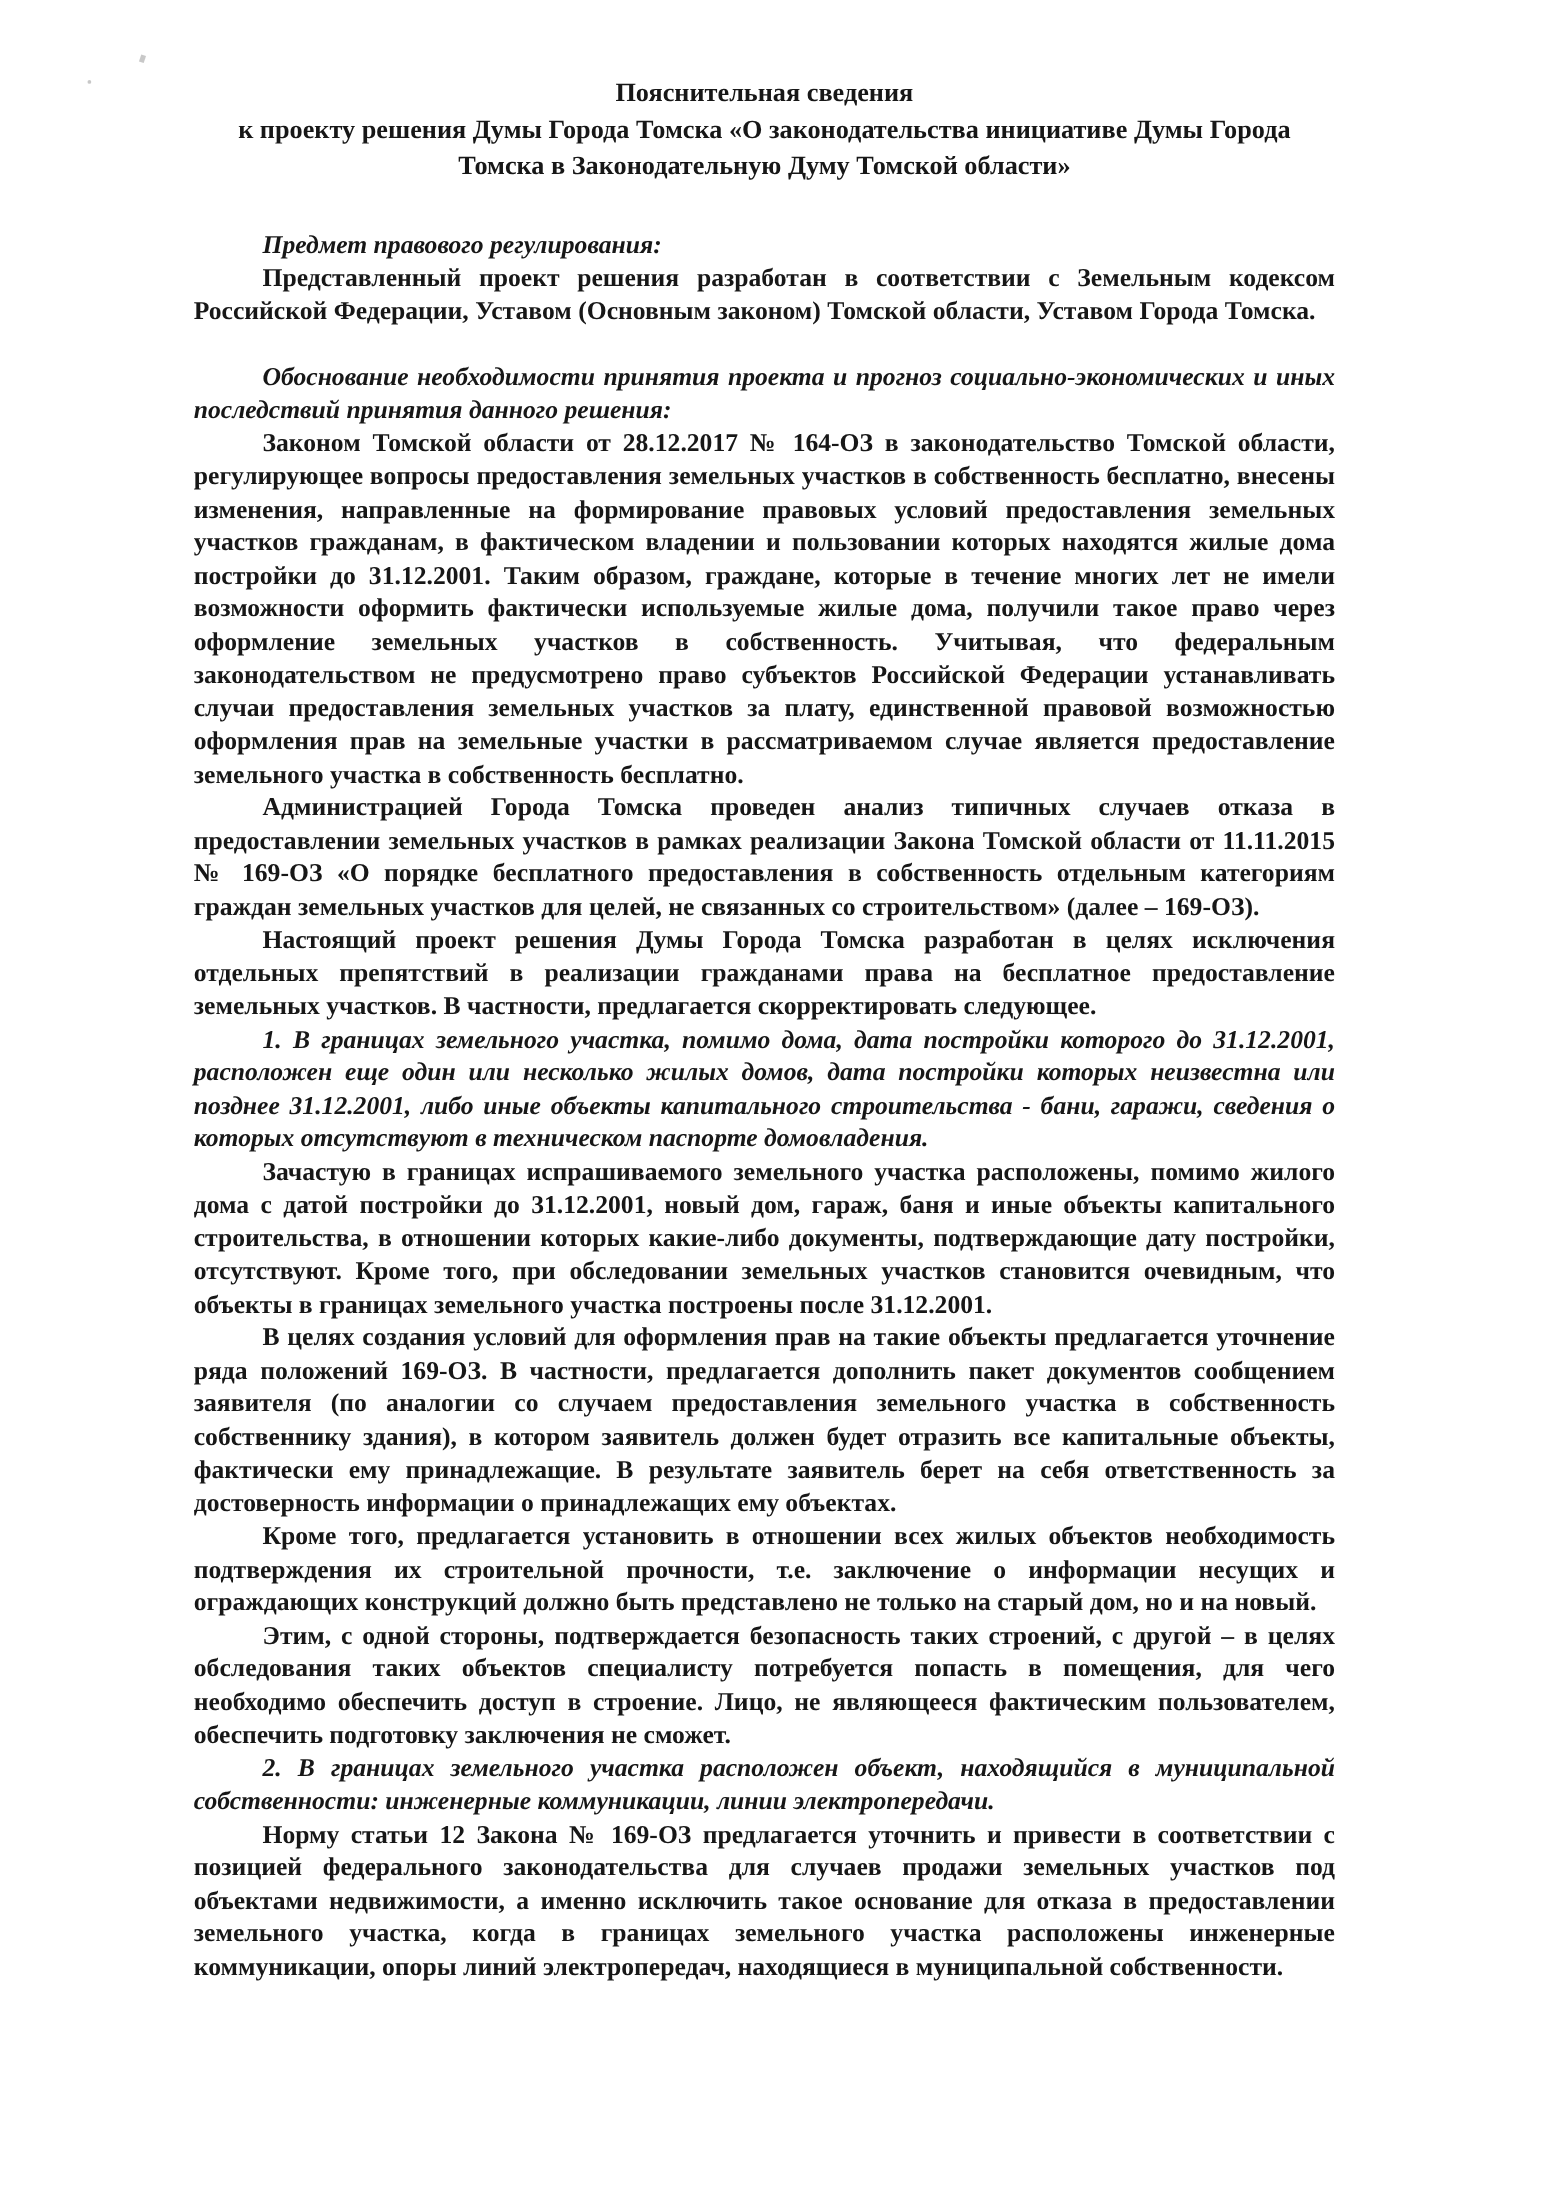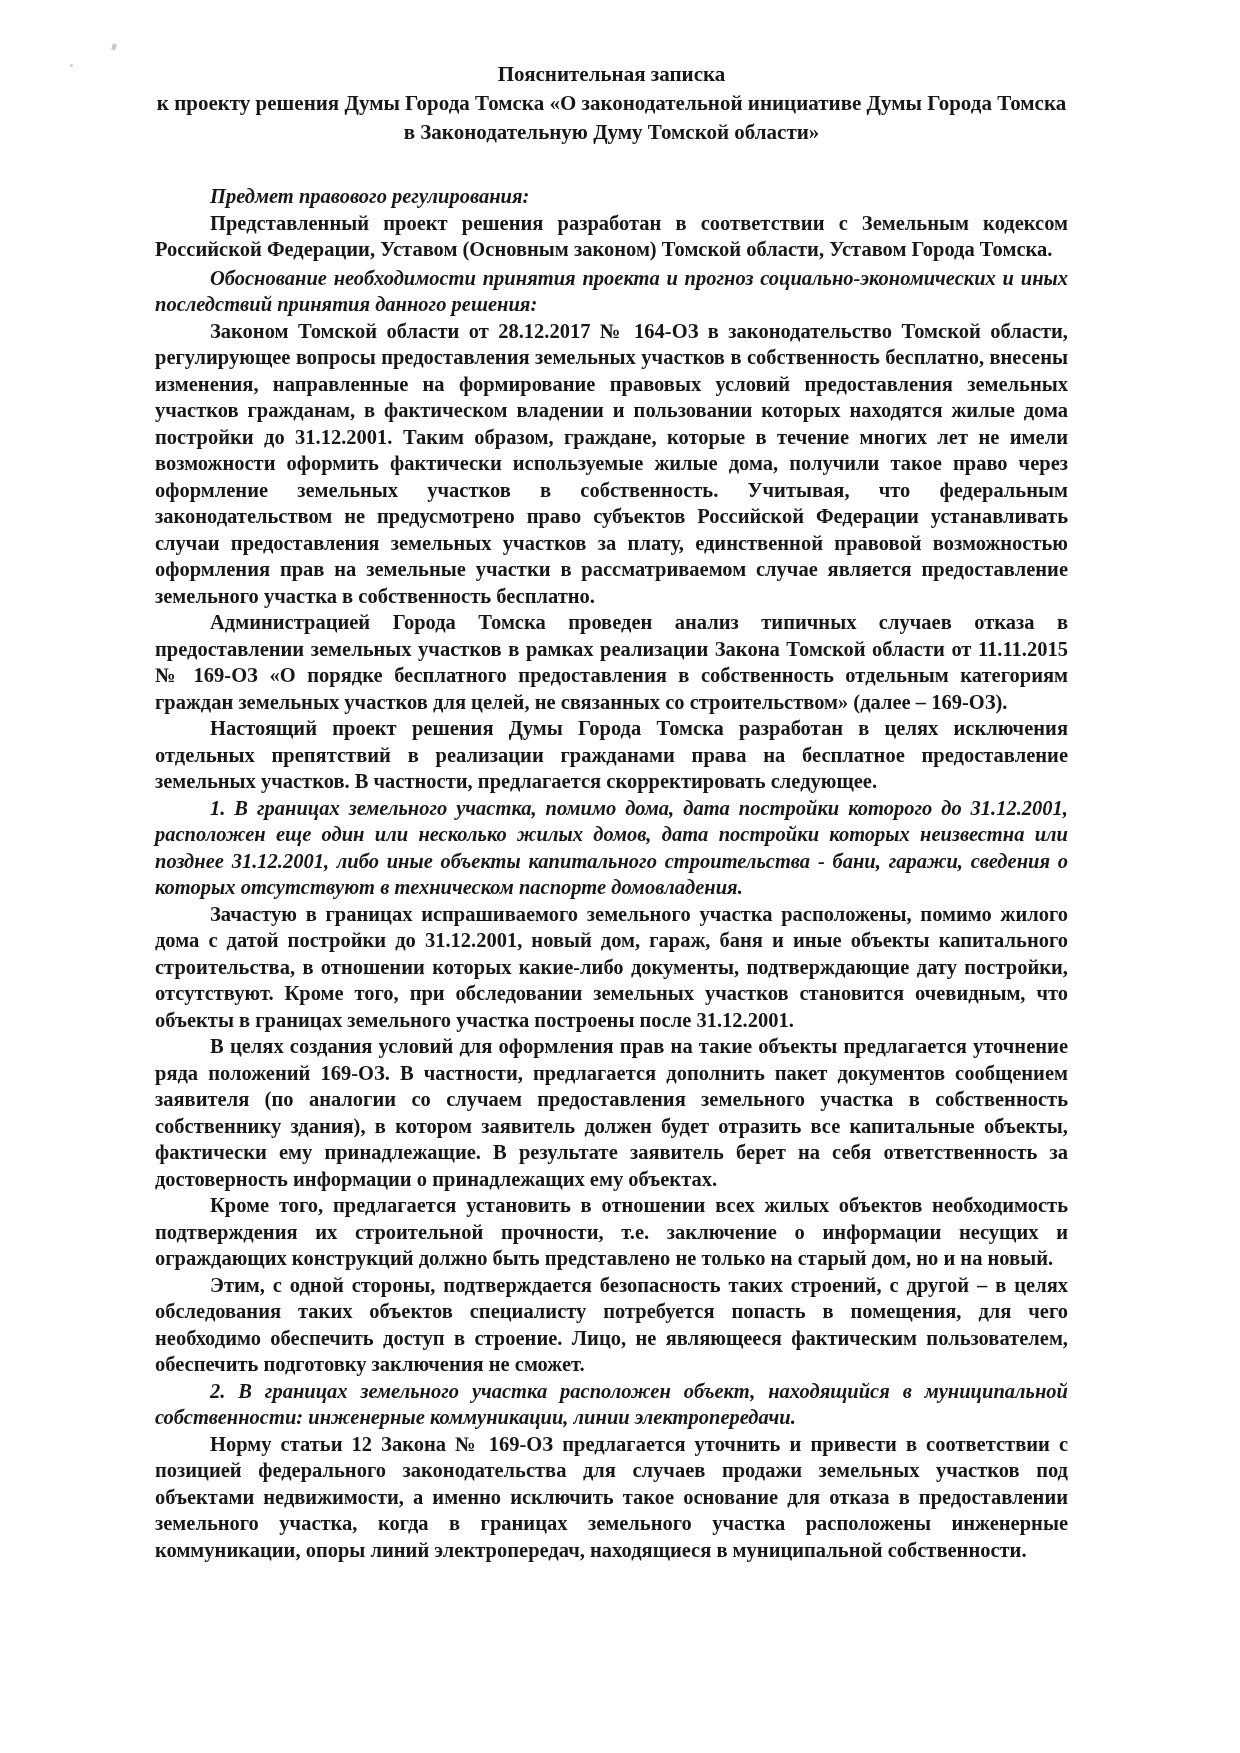--- a/index.html
+++ b/index.html
@@ -27,39 +27,39 @@
   }
   .para {
     font-size: 20.5px;
     line-height: 26.5px;
     text-align: justify;
     text-indent: 55px;
     hyphens: none;
     font-weight: bold;
   }
   .para.heading, .para.bold { font-weight: bold; font-style: italic; }
-  .para.gap-before { margin-top: 2px; }
+  .para.gap-before { margin-top: 26px; }
   .scan-artifact {
     position: absolute;
     background: #9a9a9a;
     opacity: 0.55;
   }
   .artifact-1 { left: 112px; top: 44px; width: 4px; height: 6px; transform: rotate(18deg); }
   .artifact-2 { left: 70px; top: 64px; width: 3px; height: 3px; border-radius: 50%; }
 </style>
 </head>
 <body>
 
 <div class="scan-artifact artifact-1"></div>
 <div class="scan-artifact artifact-2"></div>
 
 <div class="page">
   <div class="title-block">
-    <div class="title-line">Пояснительная записка</div>
-    <div class="title-line">к проекту решения Думы Города Томска «О законодательной инициативе Думы Города Томска в Законодательную Думу Томской области»</div>
+    <div class="title-line">Пояснительная сведения</div>
+    <div class="title-line">к проекту решения Думы Города Томска «О законодательства инициативе Думы Города Томска в Законодательную Думу Томской области»</div>
   </div>
   <div class="content">
       <p class="para heading">Предмет правового регулирования:</p>
       <p class="para normal">Представленный проект решения разработан в соответствии с Земельным кодексом Российской Федерации, Уставом (Основным законом) Томской области, Уставом Города Томска.</p>
       <p class="para heading gap-before">Обоснование необходимости принятия проекта и прогноз социально-экономических и иных последствий принятия данного решения:</p>
       <p class="para normal">Законом Томской области от 28.12.2017 № 164-ОЗ в законодательство Томской области, регулирующее вопросы предоставления земельных участков в собственность бесплатно, внесены изменения, направленные на формирование правовых условий предоставления земельных участков гражданам, в фактическом владении и пользовании которых находятся жилые дома постройки до 31.12.2001. Таким образом, граждане, которые в течение многих лет не имели возможности оформить фактически используемые жилые дома, получили такое право через оформление земельных участков в собственность. Учитывая, что федеральным законодательством не предусмотрено право субъектов Российской Федерации устанавливать случаи предоставления земельных участков за плату, единственной правовой возможностью оформления прав на земельные участки в рассматриваемом случае является предоставление земельного участка в собственность бесплатно.</p>
       <p class="para normal">Администрацией Города Томска проведен анализ типичных случаев отказа в предоставлении земельных участков в рамках реализации Закона Томской области от 11.11.2015 № 169-ОЗ «О порядке бесплатного предоставления в собственность отдельным категориям граждан земельных участков для целей, не связанных со строительством» (далее – 169-ОЗ).</p>
       <p class="para normal">Настоящий проект решения Думы Города Томска разработан в целях исключения отдельных препятствий в реализации гражданами права на бесплатное предоставление земельных участков. В частности, предлагается скорректировать следующее.</p>
       <p class="para bold">1. В границах земельного участка, помимо дома, дата постройки которого до 31.12.2001, расположен еще один или несколько жилых домов, дата постройки которых неизвестна или позднее 31.12.2001, либо иные объекты капитального строительства - бани, гаражи, сведения о которых отсутствуют в техническом паспорте домовладения.</p>
       <p class="para normal">Зачастую в границах испрашиваемого земельного участка расположены, помимо жилого дома с датой постройки до 31.12.2001, новый дом, гараж, баня и иные объекты капитального строительства, в отношении которых какие-либо документы, подтверждающие дату постройки, отсутствуют. Кроме того, при обследовании земельных участков становится очевидным, что объекты в границах земельного участка построены после 31.12.2001.</p>

